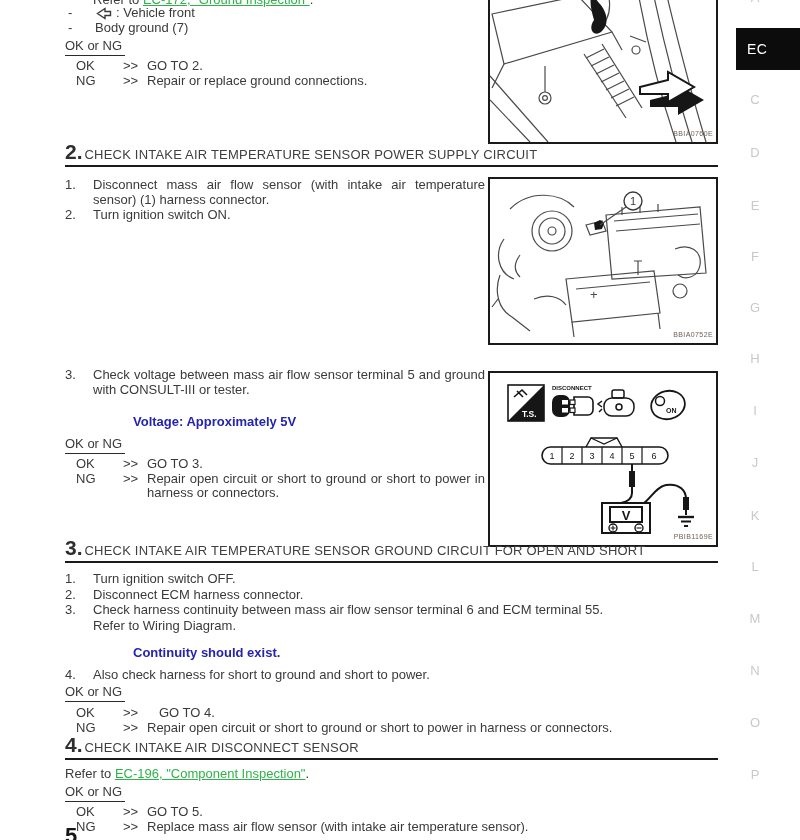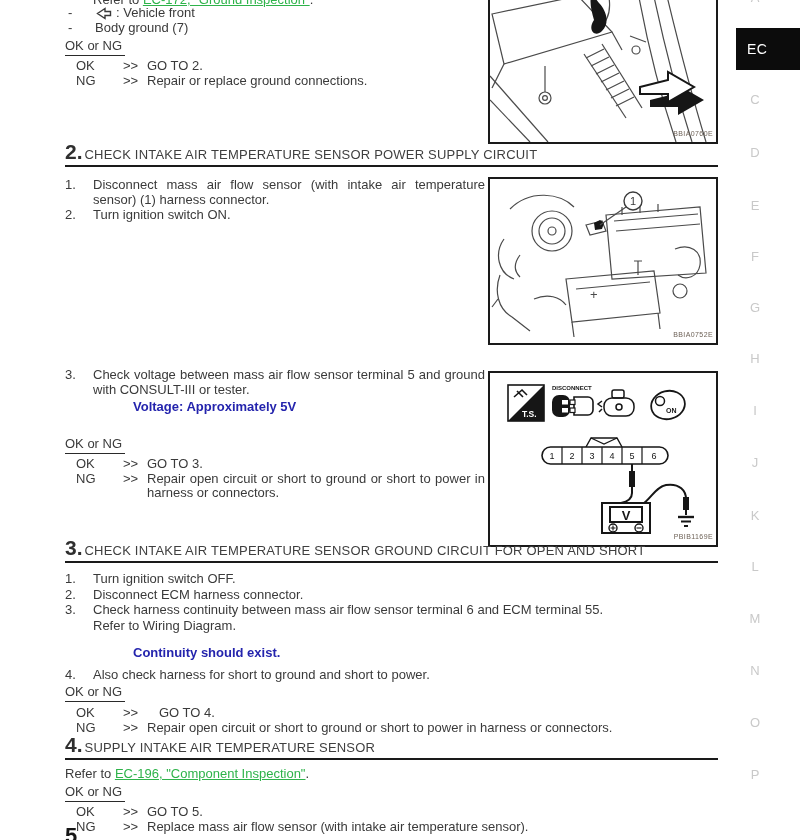--- a/index.html
+++ b/index.html
@@ -151,21 +151,21 @@
     </svg>
     <div class="figcode">BBIA0752E</div>
   </div>
 
   <div class="abs steps" style="left:65px;top:368px;width:420px;">
     <div class="step">
       <span class="n">3.</span>
       <span class="t">Check voltage between mass air flow sensor terminal 5 and ground with CONSULT-III or tester.</span>
     </div>
   </div>
-  <div class="abs spec" style="left:133px;top:400px;">Voltage: Approximately 5V</div>
+  <div class="abs spec" style="left:133px;top:415px;">Voltage: Approximately 5V</div>
   <div class="abs" style="left:65px;top:437px;">
     <span class="okng">OK or NG</span>
   </div>
   <div class="abs" style="left:65px;top:457px;width:420px;">
     <div class="res">
       <span class="lbl">OK</span>
       <span class="arr">&gt;&gt;</span>
       <span class="txt">GO TO 3.</span>
     </div>
     <div class="res">
@@ -281,21 +281,21 @@
     </div>
     <div class="res">
       <span class="lbl">NG</span>
       <span class="arr">&gt;&gt;</span>
       <span class="txt" style="text-align:left;">Repair open circuit or short to ground or short to power in harness or connectors.</span>
     </div>
   </div>
 
   <div class="abs sect" style="top:738px;">
     <span class="num">4.</span>
-    <span class="ttl">SUPPLY INTAKE AIR TEMPERATURE SENSOR</span>
+    <span class="ttl">CHECK INTAKE AIR DISCONNECT SENSOR</span>
   </div>
 
   <div class="abs" style="left:65px;top:767px;">
     <span>Refer to</span>
     <a class="glink">EC-196, "Component Inspection"</a><span>.</span>
   </div>
   <div class="abs" style="left:65px;top:785px;">
     <span class="okng">OK or NG</span>
   </div>
   <div class="abs" style="left:65px;top:805px;width:653px;">

